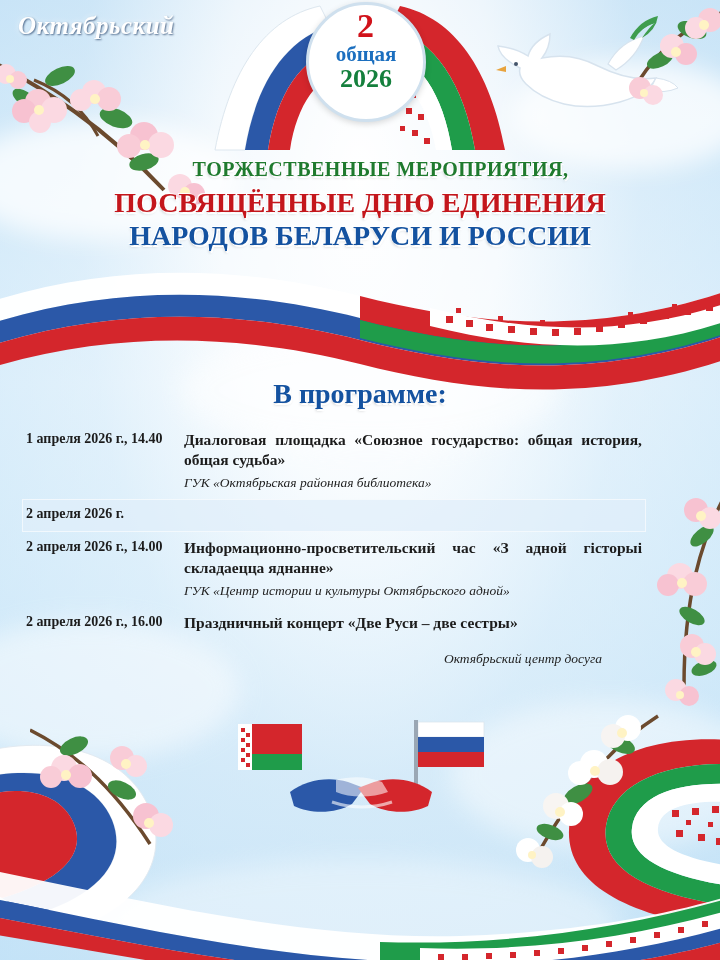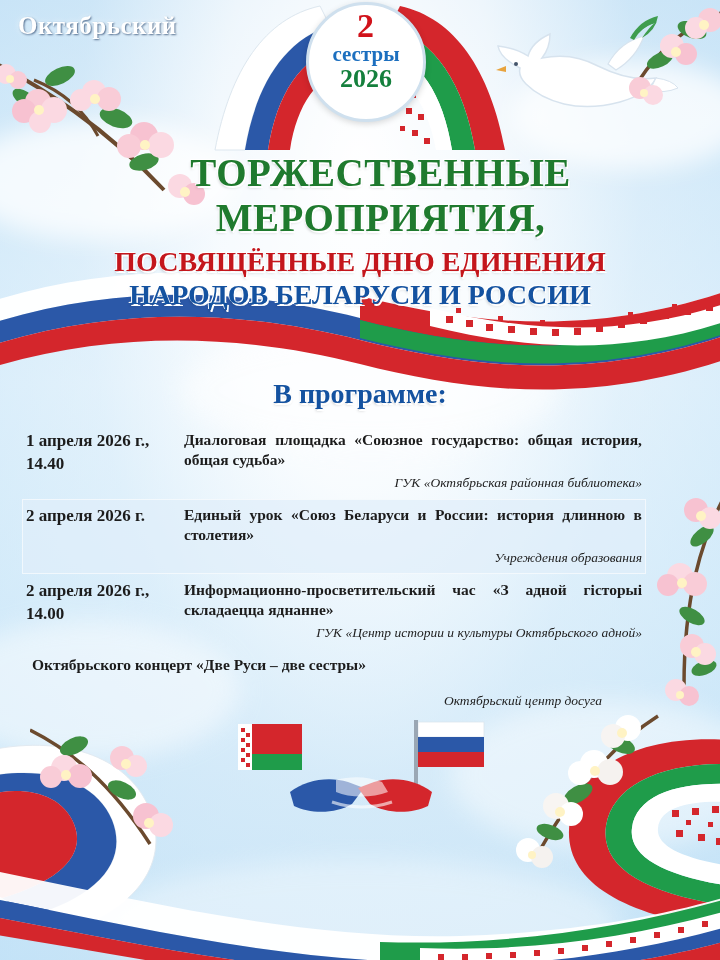--- a/index.html
+++ b/index.html
@@ -92,26 +92,26 @@
   .title-block {
     position: absolute;
     left: 0; top: 150px;
     width: 720px;
     text-align: center;
     z-index: 8;
   }
   .title-1 {
     font-family: "Liberation Serif", serif;
     font-weight: bold;
-    font-size: 39px;
+    font-size: 20px;
     letter-spacing: 0.5px;
     color: #1f7a2e;
     text-transform: uppercase;
     text-shadow: 1.5px 1.5px 0 #ffffff, -1px -1px 0 #ffffff, 0 2px 3px rgba(0,0,0,0.18);
-    margin: 0 0 6px 0;
+    margin: 8px 0 6px 0;
     padding-left: 41px;
   }
   .title-2 {
     font-family: "Liberation Serif", serif;
     font-weight: bold;
     font-size: 28px;
     line-height: 1.12;
     color: #c4161c;
     text-transform: uppercase;
     text-shadow: 1.5px 1.5px 0 #ffffff, -1px -1px 0 #ffffff, 0 2px 3px rgba(0,0,0,0.18);
@@ -164,21 +164,21 @@
   }
   .row.alt {
     background: rgba(223,238,250,0.70);
     box-shadow: inset 0 0 0 1px rgba(255,255,255,0.6);
   }
   .row .when {
     width: 152px;
     flex: 0 0 152px;
     font-family: "Liberation Serif", serif;
     font-weight: bold;
-    font-size: 17px;
+    font-size: 14px;
     line-height: 1.35;
     color: #1c1c1c;
   }
   .row .what {
     flex: 1 1 auto;
     padding-left: 6px;
   }
   .row .what .name {
     font-family: "Liberation Serif", serif;
     font-weight: bold;
@@ -187,21 +187,21 @@
     color: #1c1c1c;
     text-align: justify;
     text-align-last: left;
   }
   .row .what .org {
     margin-top: 4px;
     font-family: "Liberation Serif", serif;
     font-style: italic;
     font-size: 13.5px;
     color: #222222;
-    text-align: right;
+    text-align: left;
   }
   .row.r4 .what .org {
     margin-top: 18px;
     text-align: right;
     padding-right: 40px;
   }
 
   
   .handshake {
     position: absolute;
@@ -217,20 +217,21 @@
     width: 720px; height: 270px;
     z-index: 5;
   }
 
   
   .corner-script {
     position: absolute;
     left: 18px; top: 12px;
     z-index: 10;
     font-family: "Liberation Serif", serif;
+    font-style: italic;
     font-weight: bold;
     font-size: 25px;
     color: #ffffff;
     text-shadow: 1px 1px 2px rgba(40,70,110,0.75), 0 0 6px rgba(255,255,255,0.5);
     letter-spacing: 0.5px;
   }
 </style>
 </head>
 <body>
 
@@ -269,21 +270,21 @@
       <rect x="412" y="130" width="6" height="6"></rect>
         <rect x="424" y="138" width="6" height="6"></rect>
       <rect x="386" y="76" width="5" height="5"></rect>
         <rect x="394" y="104" width="5" height="5"></rect>
       <rect x="400" y="126" width="5" height="5"></rect>
     </g>
   </svg>
 
   <div class="date-circle">
     <div class="date-day">2</div>
-    <div class="date-month">сестры</div>
+    <div class="date-month">общая</div>
     <div class="date-year">2026</div>
   </div>
 
   <svg class="dove" viewBox="0 0 200 130">
     <g>
       <path d="M40,60 Q20,50 18,38 Q36,40 48,48 Q52,34 70,26 Q70,40 62,50 Q92,44 118,58 Q150,74 176,70 Q168,86 140,94 Q110,102 84,96 Q60,90 46,76 Q38,68 40,60 Z" fill="#ffffff" stroke="#d7e3ee" stroke-width="1.5"></path>
       <path d="M128,56 Q140,34 164,28 Q156,50 136,62 Z" fill="#ffffff" stroke="#d7e3ee" stroke-width="1.2"></path>
       <path d="M176,70 Q192,72 198,80 Q184,86 170,82 Z" fill="#ffffff" stroke="#d7e3ee" stroke-width="1"></path>
       <circle cx="36" cy="56" r="2" fill="#44546a"></circle>
       <path d="M26,58 L16,62 L26,64 Z" fill="#e8a33d"></path>
@@ -437,35 +438,32 @@
   <div class="program">
     <div class="row r1">
       <div class="when">1 апреля 2026 г., 14.40</div>
       <div class="what">
         <div class="name">Диалоговая площадка «Союзное государство: общая история, общая судьба»</div>
         <div class="org">ГУК «Октябрьская районная библиотека»</div>
       </div>
     </div>
     <div class="row alt r2">
       <div class="when">2 апреля 2026 г.</div>
-      <div class="what">
-        <div class="name">Единый урок «Союз Беларуси и России: история длинною в столетия»</div>
-        <div class="org">Учреждения образования</div>
-      </div>
     </div>
     <div class="row r3">
       <div class="when">2 апреля 2026 г., 14.00</div>
       <div class="what">
         <div class="name">Информационно-просветительский час «З адной гісторыі складаецца яднанне»</div>
         <div class="org">ГУК «Центр истории и культуры Октябрьского адной»</div>
       </div>
     </div>
     <div class="row r4">
+      <div class="when">2 апреля 2026 г., 16.00</div>
       <div class="what">
-        <div class="name">Октябрьского концерт «Две Руси – две сестры»</div>
+        <div class="name">Праздничный концерт «Две Руси – две сестры»</div>
         <div class="org">Октябрьский центр досуга</div>
       </div>
     </div>
   </div>
 
   <svg class="bottom-art" viewBox="0 0 720 270" preserveAspectRatio="none">
 
     <path d="M-10,60 C70,44 130,70 150,120 C170,170 140,220 60,244 L30,226 C100,206 128,170 112,130 C96,92 50,76 -10,86 Z" fill="#ffffff" stroke="#e2eaf1" stroke-width="1"></path>
     <path d="M-10,86 C50,76 96,92 112,130 C128,170 100,206 30,226 L2,208 C62,190 86,164 74,134 C62,104 26,96 -10,104 Z" fill="#2b58a8"></path>
     <path d="M-10,104 C26,96 62,104 74,134 C86,164 62,190 2,208 L-10,200 Z" fill="#d4262c"></path>

